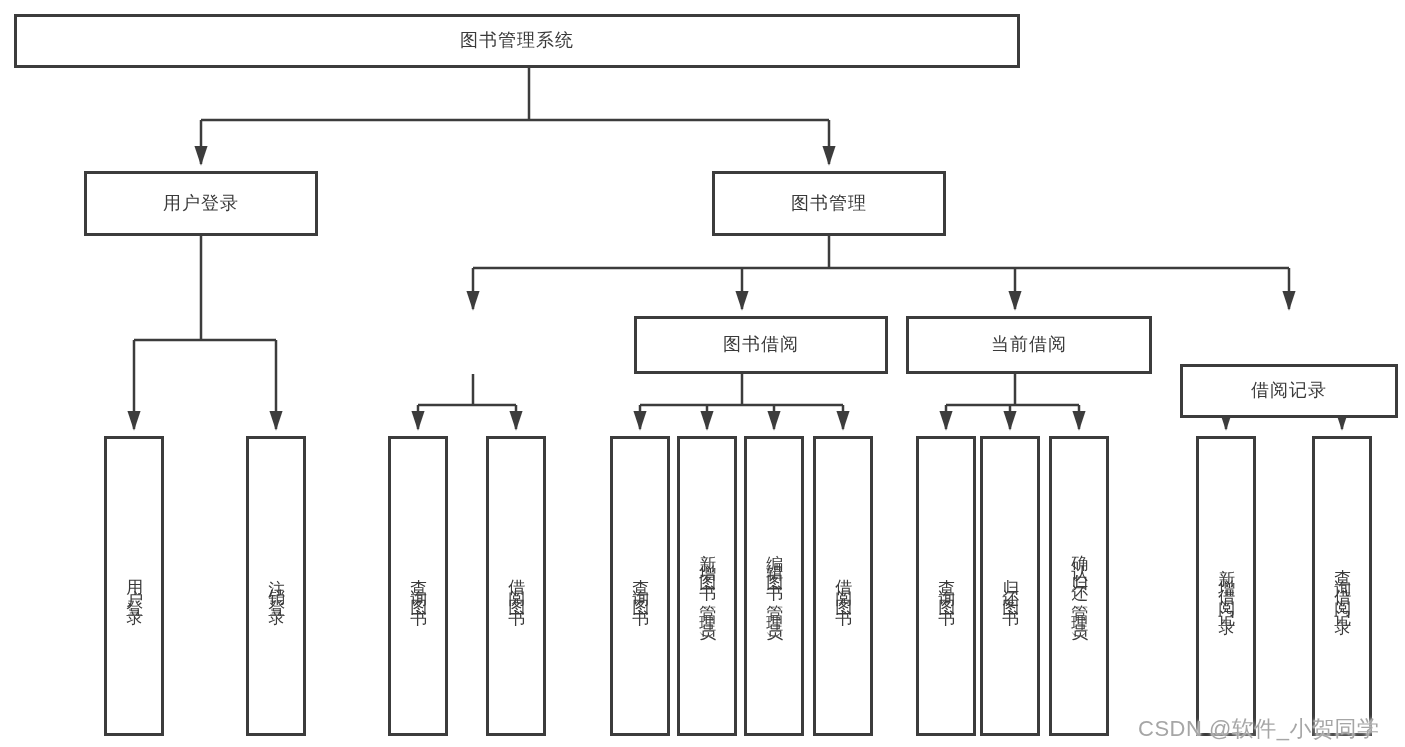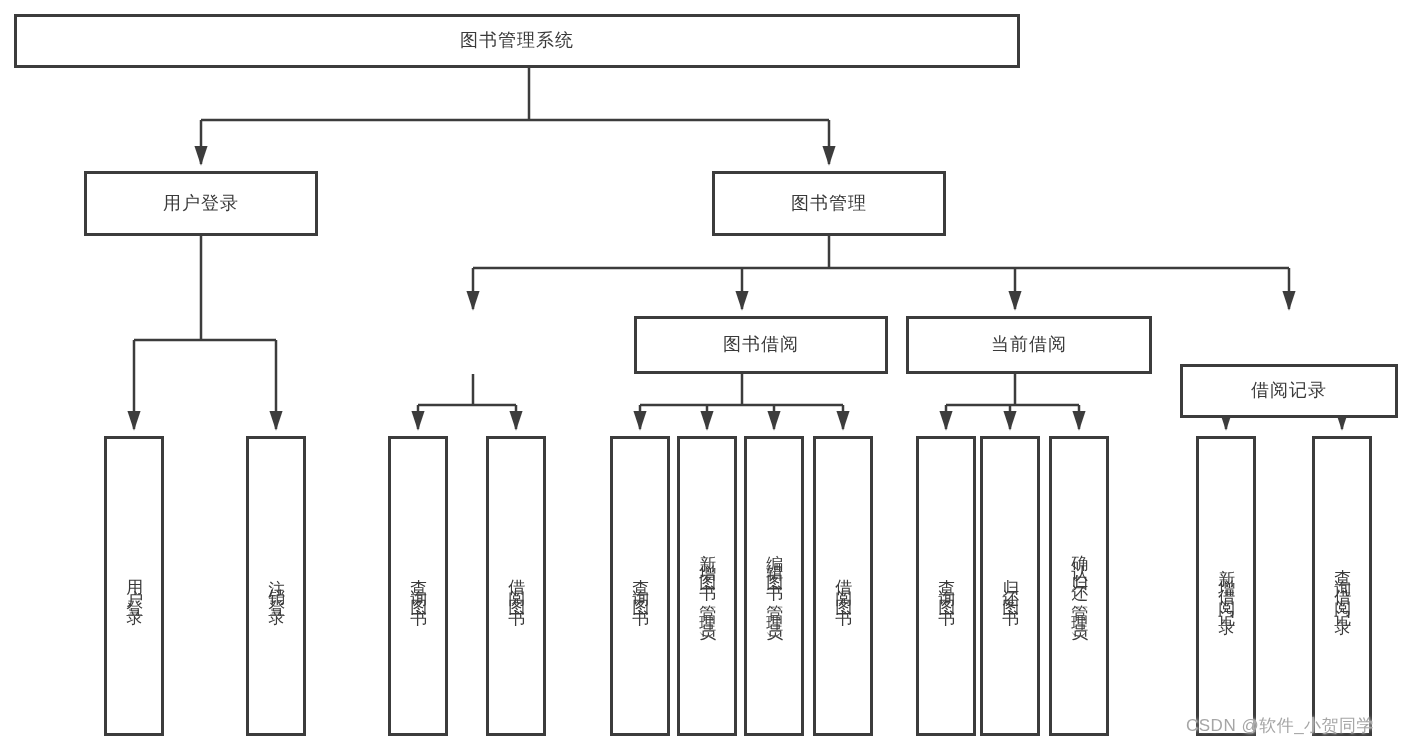--- a/index.html
+++ b/index.html
@@ -51,22 +51,22 @@
   
   .leaf { top: 436px; width: 60px; height: 300px; }
   .u-l0  { left: 104px; }  .u-l1  { left: 246px; }
   .g0-l0 { left: 388px; }  .g0-l1 { left: 486px; }
   .g1-l0 { left: 610px; }  .g1-l1 { left: 677px; }
   .g1-l2 { left: 744px; }  .g1-l3 { left: 813px; }
   .g2-l0 { left: 916px; }  .g2-l1 { left: 980px; }  .g2-l2 { left: 1049px; }
   .g3-l0 { left: 1196px; } .g3-l1 { left: 1312px; }
   #watermark {
     position: absolute;
-    left: 1186px; top: 714px;
-    font-size: 17px;
+    left: 1138px; top: 714px;
+    font-size: 22px;
     color: #a6a6a6;
     letter-spacing: 0.5px;
     white-space: nowrap;
     text-shadow: 0 0 2px #ffffff, 0 0 4px #ffffff;
     z-index: 5;
   }
 </style>
 </head>
 <body>
 

